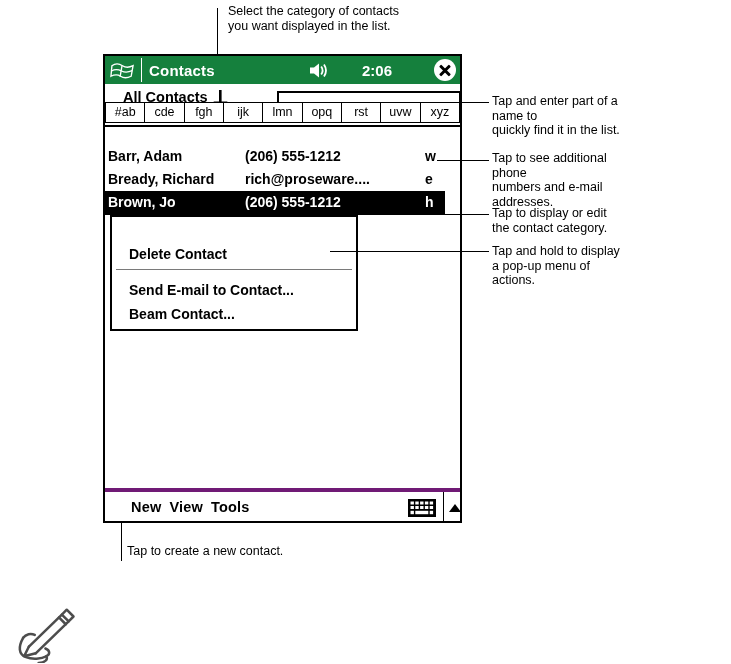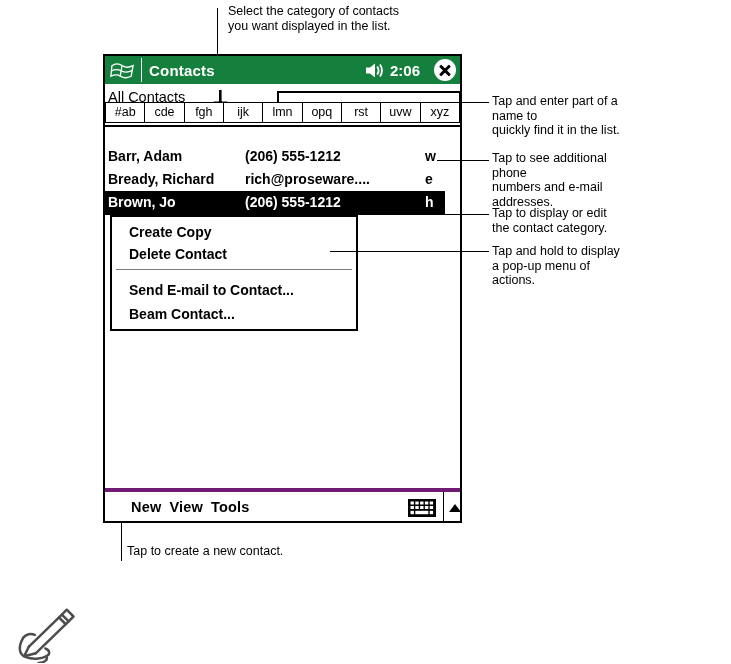--- a/index.html
+++ b/index.html
@@ -15,29 +15,29 @@
   
   .device{position:absolute;left:103px;top:54px;width:359px;height:469px;
           border:2px solid #000;background:#fff;box-sizing:border-box;}
   .device *{box-sizing:border-box;}
 
   .titlebar{position:absolute;left:0;top:0;width:100%;height:28px;background:#15803d;color:#fff;
             display:flex;align-items:center;}
   .titlebar .logo{margin-left:3px;}
   .tsep{width:1px;height:24px;background:#fff;margin-left:4px;}
   .title{font-weight:bold;font-size:15px;margin-left:7px;letter-spacing:.2px;}
-  .tb-right{margin-left:auto;display:flex;align-items:center;}
+  .tb-right{margin-left:auto;display:flex;align-items:center;gap:28px;}
   .time{font-weight:bold;font-size:15px;margin:0 14px 0 6px;}
   .closebtn{width:22px;height:22px;margin-right:4px;border-radius:50%;background:#fff;
             position:relative;}
   .closebtn:before,.closebtn:after{content:"";position:absolute;left:4px;top:9.5px;width:14px;height:3px;
             background:#000;border-radius:1px;}
   .closebtn:before{transform:rotate(45deg);} .closebtn:after{transform:rotate(-45deg);}
 
-  .catlabel{position:absolute;left:3px;top:33px;font-weight:normal;font-size:14.5px;}
+  .catlabel{position:absolute;left:18px;top:33px;font-weight:bold;font-size:14.5px;}
   .caticon{position:absolute;left:107px;top:33px;}
   .findbox{position:absolute;left:172px;top:35px;width:184px;height:26px;
            border:2px solid #000;background:#fff;font:bold 14px "Liberation Sans",sans-serif;padding:0 3px;}
 
   .alphabar{position:absolute;left:0;top:46px;width:100%;height:25px;display:flex;
             border-bottom:2px solid #000;}
   .tab{flex:1;height:21px;border:1px solid #000;margin-left:-1px;text-align:center;
        font-size:12.5px;line-height:19px;background:#fff;}
   .tab:first-child{margin-left:0;}
 
@@ -126,21 +126,20 @@
       <span class="dt">rich@proseware....</span>
       <span class="tg">e</span>
     </div>
     <div class="row selected" style="top:135px;height:24px;">
       <span class="nm">Brown, Jo</span>
       <span class="dt">(206) 555-1212</span>
       <span class="tg">h</span>
     </div>
 
     <div class="popup">
-      <div class="pitem" style="top:5px;">Create Copy</div>
       <div class="pitem" style="top:27px;">Delete Contact</div>
       <div class="psep"></div>
       <div class="pitem" style="top:87px;">Beam Contact...</div>
       <div class="pitem" style="top:63px;">Send E-mail to Contact...</div>
     </div>
 
     <div class="menubar">
       <span class="mitem">New</span>
       <span class="mitem">View</span>
       <span class="mitem">Tools</span>

